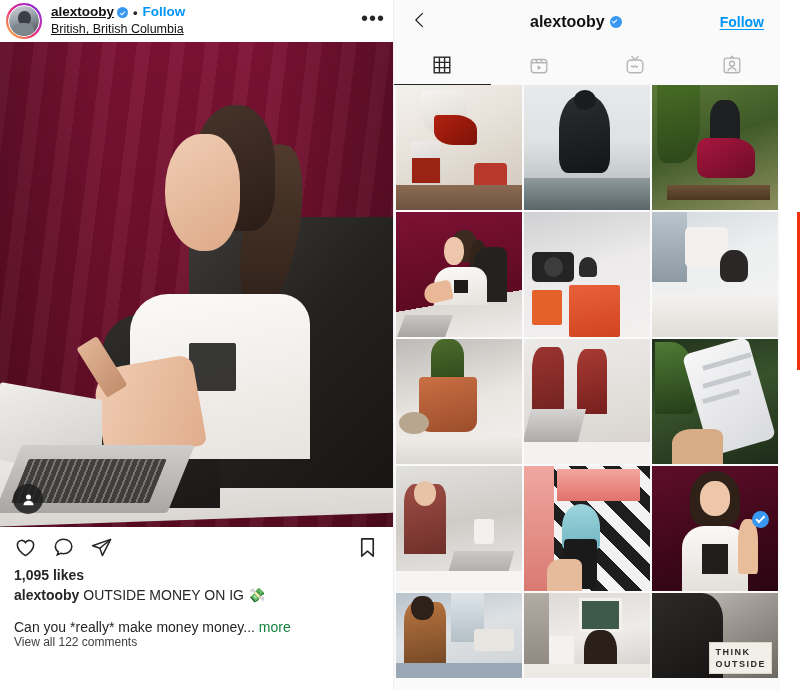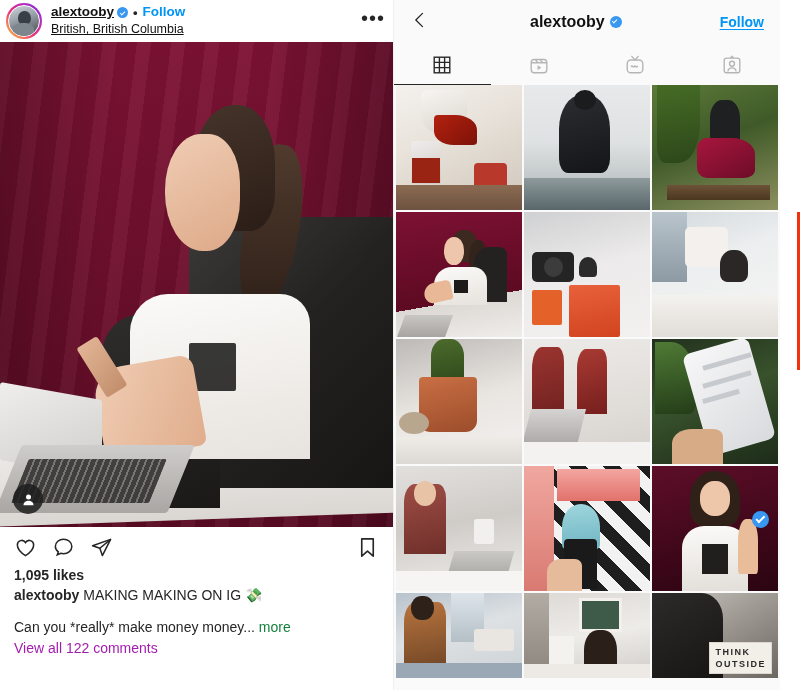--- a/index.html
+++ b/index.html
@@ -145,21 +145,21 @@
   .actions { height: 40px; display:flex; align-items:center; padding: 0 14px; }
   .act-icon { margin-right: 15px; cursor:pointer; display:flex; }
   .act-right { margin-left:auto; cursor:pointer; display:flex; }
 
   .meta { padding: 0 14px; }
   .likes { font-size: 14px; font-weight: bold; color:#262626; margin-bottom: 4px; }
   .caption-line { font-size: 14px; color:#262626; margin-bottom: 2px; }
   .caption-user { font-weight: bold; }
   .caption-body { font-size: 14px; color:#262626; margin-top: 16px; }
   .more-link { color:#15803d; }
-  .comments-link { font-size: 14px; color:#a21caf; margin-top: 5px; display:block; }
+  .comments-link { font-size: 12px; color:#404040; display:block; }
 
   
   .profile-panel {
     width: 387px; height: 690px; background:#fafafa;
     position: relative; border-left: 1px solid #efefef;
   }
   .prof-header {
     height: 44px; display:flex; align-items:center; padding: 0 16px;
     background:#fafafa;
   }
@@ -281,21 +281,21 @@
         <svg width="23" height="23" viewBox="0 0 24 24" fill="none" stroke="#262626" stroke-width="1.7" stroke-linejoin="round">
           <path d="M6 3h12v18l-6-5.2L6 21z"></path>
         </svg>
       </span>
     </div>
 
     <div class="meta">
       <div class="likes">1,095 likes</div>
       <div class="caption-line">
         <span class="caption-user">alextooby</span>
-        <span>MAKING MAKING ON IG 💸</span>
+        <span>OUTSIDE MONEY ON IG 💸</span>
       </div>
       <div class="caption-body">
         <span>Can you *really* make money money...</span>
         <span class="more-link">more</span>
       </div>
       <span class="comments-link">View all 122 comments</span>
     </div>
   </div>
 
   <div class="profile-panel">

